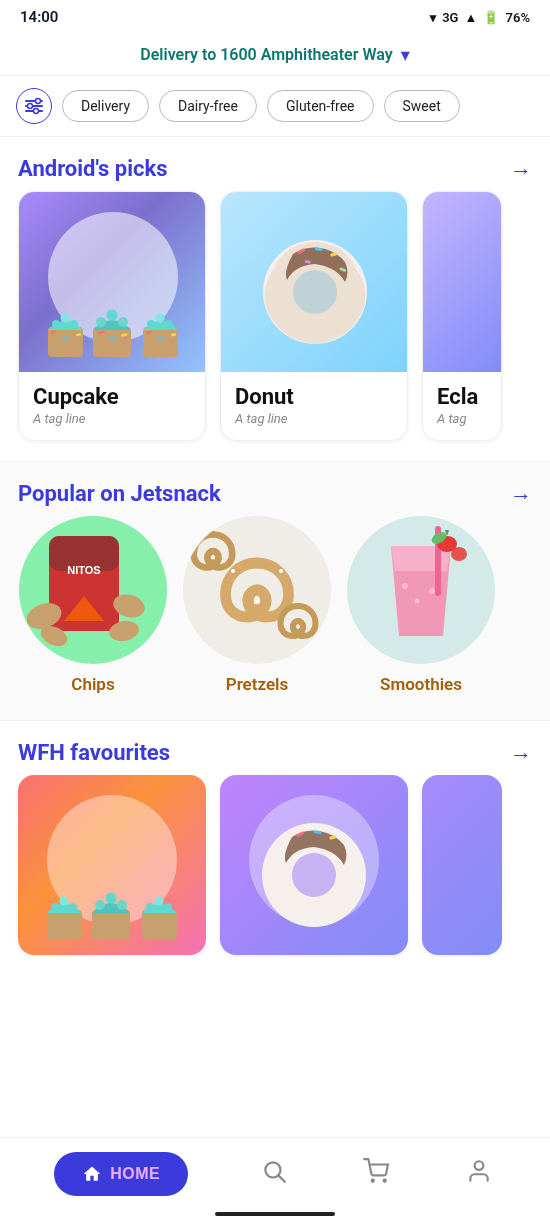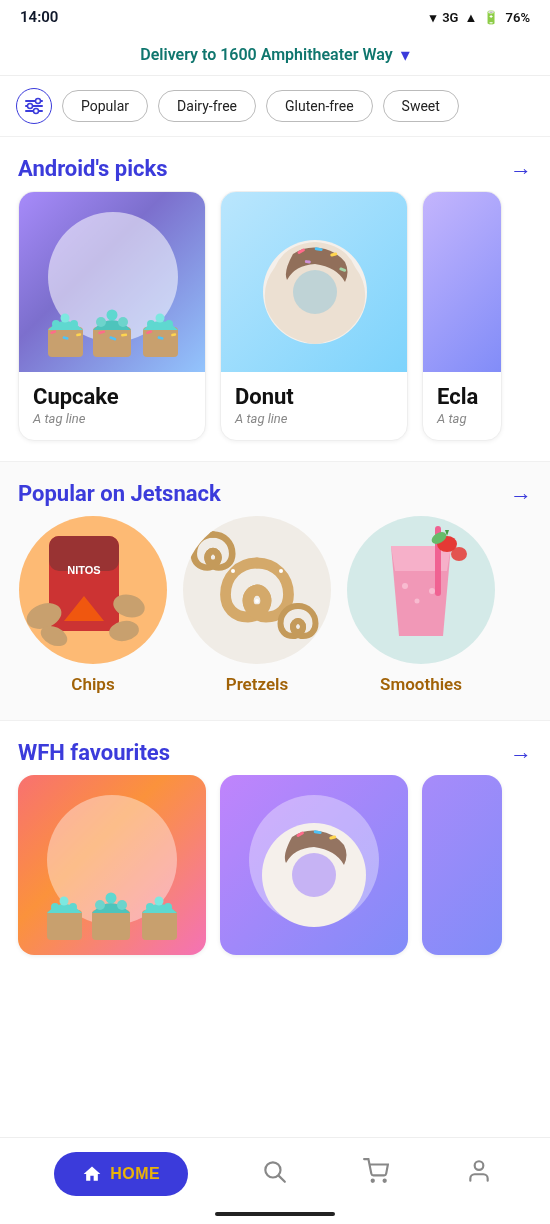--- a/index.html
+++ b/index.html
@@ -223,21 +223,21 @@
     }
     .popular-label {
       font-size: 17px;
       font-weight: 600;
       color: #a16207;
       text-align: center;
     }
 
     
     .chips-circle {
-      background: #fdba74;
+      background: #86efac;
     }
     .pretzels-circle {
       background: #f0ece6;
     }
     .smoothies-circle {
       background: #d4eae8;
     }
 
     
     .wfh-section {
@@ -253,21 +253,21 @@
       background: #fff;
       border-top: 1px solid #eee;
       display: flex;
       align-items: center;
       justify-content: space-around;
       padding: 14px 20px 28px 20px;
       z-index: 100;
     }
     .home-btn {
       background: #3b3bdb;
-      color: #eab308;
+      color: #f0abfc;
       border: none;
       border-radius: 30px;
       padding: 12px 28px;
       font-size: 16px;
       font-weight: 700;
       display: flex;
       align-items: center;
       gap: 8px;
       cursor: pointer;
       letter-spacing: 0.5px;
@@ -359,21 +359,21 @@
 
     <svg width="20" height="20" viewBox="0 0 20 20">
       <line x1="2" y1="5" x2="18" y2="5" stroke="#3b3bdb" stroke-width="2" stroke-linecap="round"></line>
       <circle cx="14" cy="5" r="2.5" fill="#fff" stroke="#3b3bdb" stroke-width="1.5"></circle>
       <line x1="2" y1="10" x2="18" y2="10" stroke="#3b3bdb" stroke-width="2" stroke-linecap="round"></line>
       <circle cx="6" cy="10" r="2.5" fill="#fff" stroke="#3b3bdb" stroke-width="1.5"></circle>
       <line x1="2" y1="15" x2="18" y2="15" stroke="#3b3bdb" stroke-width="2" stroke-linecap="round"></line>
       <circle cx="12" cy="15" r="2.5" fill="#fff" stroke="#3b3bdb" stroke-width="1.5"></circle>
     </svg>
   </div>
-  <div class="filter-chip">Popular</div>
+  <div class="filter-chip">Delivery</div>
   <div class="filter-chip">Dairy-free</div>
   <div class="filter-chip">Gluten-free</div>
   <div class="filter-chip partial">Sweet</div>
 </div>
 
 <div class="section-header">
   <span class="section-title">Android's picks</span>
   <span class="section-arrow">→</span>
 </div>
 

